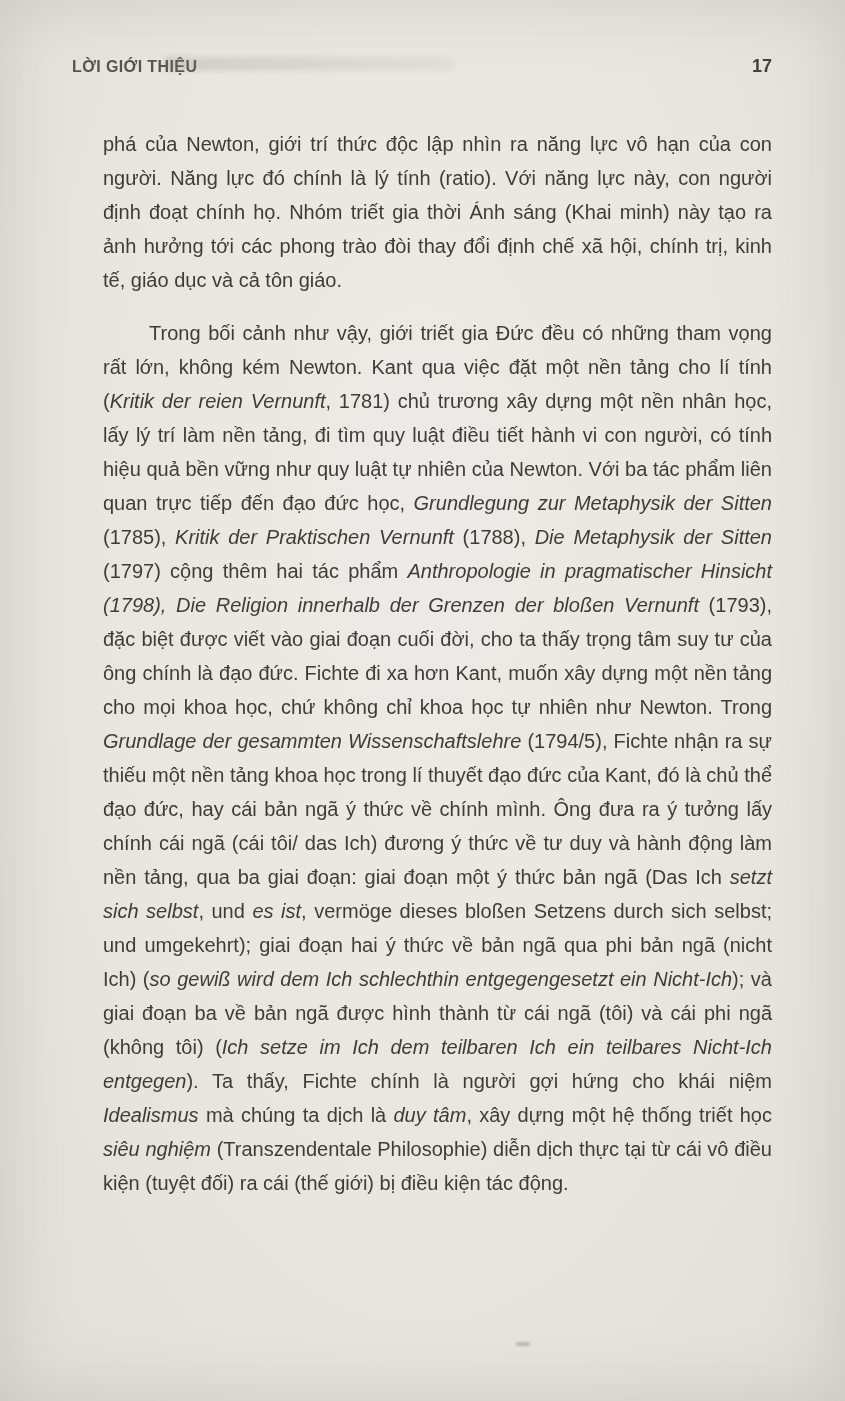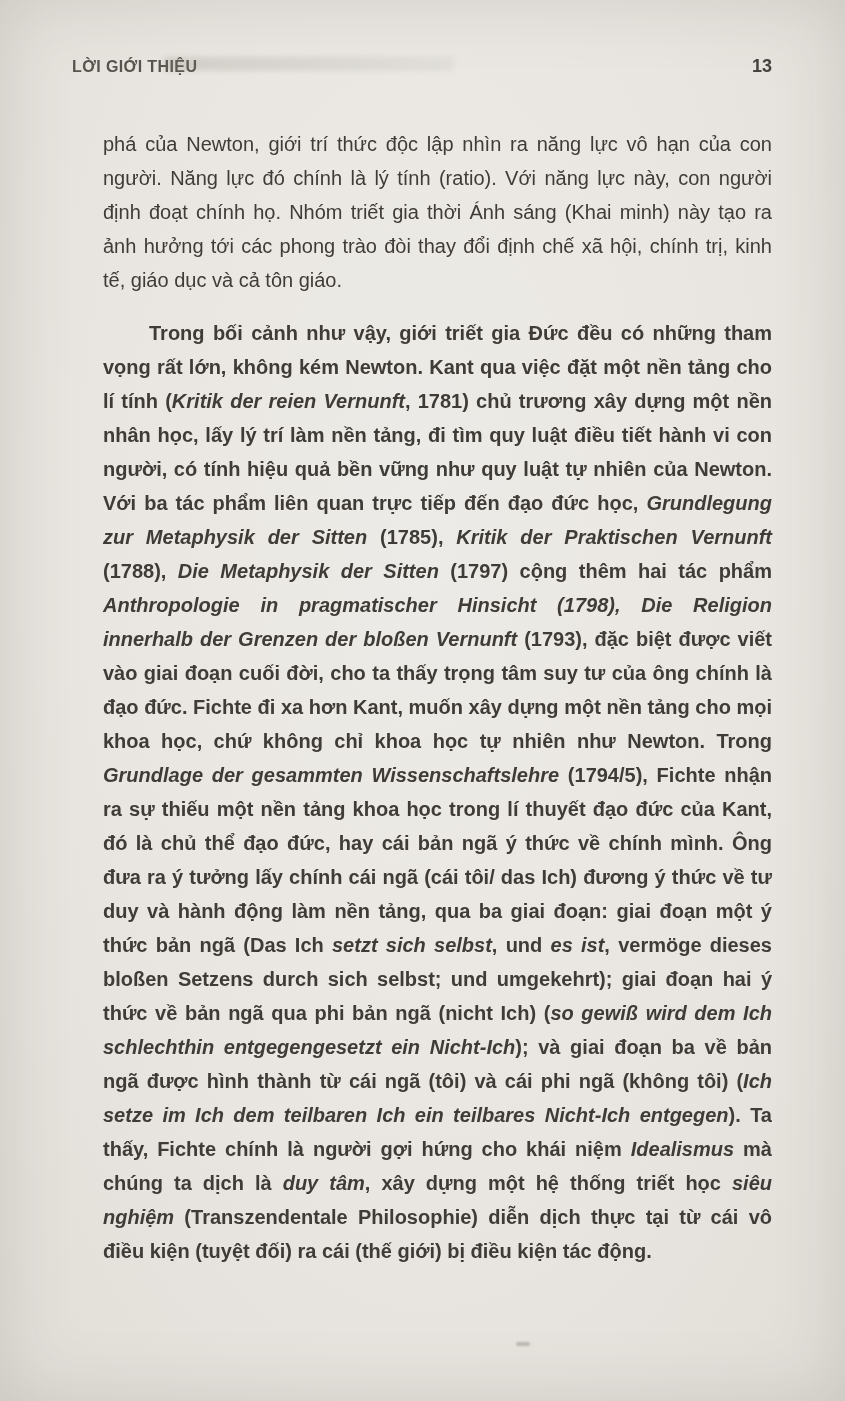--- a/index.html
+++ b/index.html
@@ -51,21 +51,20 @@
     line-height: 34px;
     color: #3f3c38;
     text-align: justify;
     margin-left: 31px;
   }
   .body-text p {
     margin: 0 0 19px 0;
   }
   .body-text p.indent {
     text-indent: 46px;
-    font-weight: bold;
   }
   .it {
     font-style: italic;
   }
   .speck {
     position: absolute;
     left: 516px;
     top: 1342px;
     width: 14px;
     height: 4px;
@@ -74,20 +73,20 @@
     border-radius: 2px;
   }
 </style>
 </head>
 <body>
 
 <div class="page">
   <header class="page-header">
     <span class="running-title">LỜI GIỚI THIỆU</span>
     <span class="ghost"></span>
-    <span class="page-number">13</span>
+    <span class="page-number">17</span>
   </header>
   <main class="body-text">
       <p class=""><span>phá của Newton, giới trí thức độc lập nhìn ra năng lực vô hạn của con người. Năng lực đó chính là lý tính (ratio). Với năng lực này, con người định đoạt chính họ. Nhóm triết gia thời Ánh sáng (Khai minh) này tạo ra ảnh hưởng tới các phong trào đòi thay đổi định chế xã hội, chính trị, kinh tế, giáo dục và cả tôn giáo.</span></p>
       <p class="indent"><span>Trong bối cảnh như vậy, giới triết gia Đức đều có những tham vọng rất lớn, không kém Newton. Kant qua việc đặt một nền tảng cho lí tính (</span><span class="it">Kritik der reien Vernunft</span><span>, 1781) chủ trương xây dựng một nền nhân học, lấy lý trí làm nền tảng, đi tìm quy luật điều tiết hành vi con người, có tính hiệu quả bền vững như quy luật tự nhiên của Newton. Với ba tác phẩm liên quan trực tiếp đến đạo đức học, </span><span class="it">Grundlegung zur Metaphysik der Sitten</span><span> (1785), </span><span class="it">Kritik der Praktischen Vernunft</span><span> (1788), </span><span class="it">Die Metaphysik der Sitten</span><span> (1797) cộng thêm hai tác phẩm </span><span class="it">Anthropologie in pragmatischer Hinsicht (1798), Die Religion innerhalb der Grenzen der bloßen Vernunft</span><span> (1793), đặc biệt được viết vào giai đoạn cuối đời, cho ta thấy trọng tâm suy tư của ông chính là đạo đức. Fichte đi xa hơn Kant, muốn xây dựng một nền tảng cho mọi khoa học, chứ không chỉ khoa học tự nhiên như Newton. Trong </span><span class="it">Grundlage der gesammten Wissenschaftslehre</span><span> (1794/5), Fichte nhận ra sự thiếu một nền tảng khoa học trong lí thuyết đạo đức của Kant, đó là chủ thể đạo đức, hay cái bản ngã ý thức về chính mình. Ông đưa ra ý tưởng lấy chính cái ngã (cái tôi/ das Ich) đương ý thức về tư duy và hành động làm nền tảng, qua ba giai đoạn: giai đoạn một ý thức bản ngã (Das Ich </span><span class="it">setzt sich selbst</span><span>, und </span><span class="it">es ist</span><span>, vermöge dieses bloßen Setzens durch sich selbst; und umgekehrt); giai đoạn hai ý thức về bản ngã qua phi bản ngã (nicht Ich) (</span><span class="it">so gewiß wird dem Ich schlechthin entgegengesetzt ein Nicht-Ich</span><span>); và giai đoạn ba về bản ngã được hình thành từ cái ngã (tôi) và cái phi ngã (không tôi) (</span><span class="it">Ich setze im Ich dem teilbaren Ich ein teilbares Nicht-Ich entgegen</span><span>). Ta thấy, Fichte chính là người gợi hứng cho khái niệm </span><span class="it">Idealismus</span><span> mà chúng ta dịch là </span><span class="it">duy tâm</span><span>, xây dựng một hệ thống triết học </span><span class="it">siêu nghiệm</span><span> (Transzendentale Philosophie) diễn dịch thực tại từ cái vô điều kiện (tuyệt đối) ra cái (thế giới) bị điều kiện tác động.</span></p>
     </main>
   <span class="speck"></span>
 </div>
 
 </body></html>

